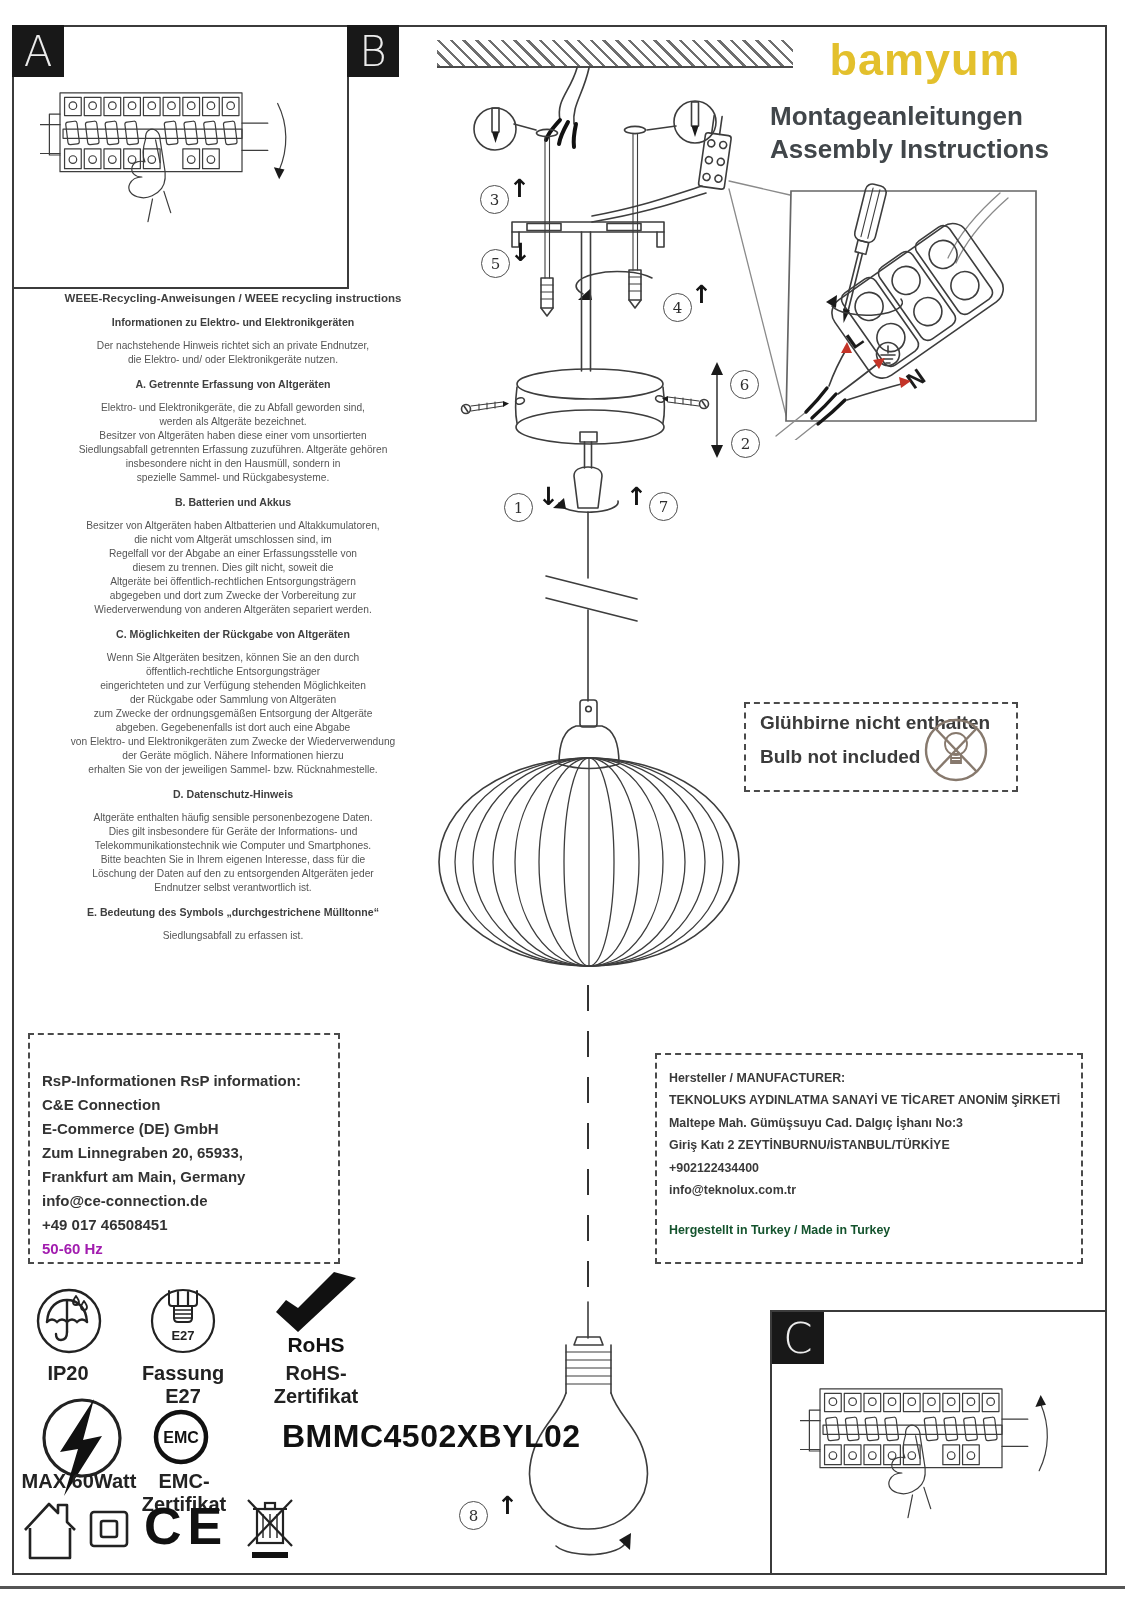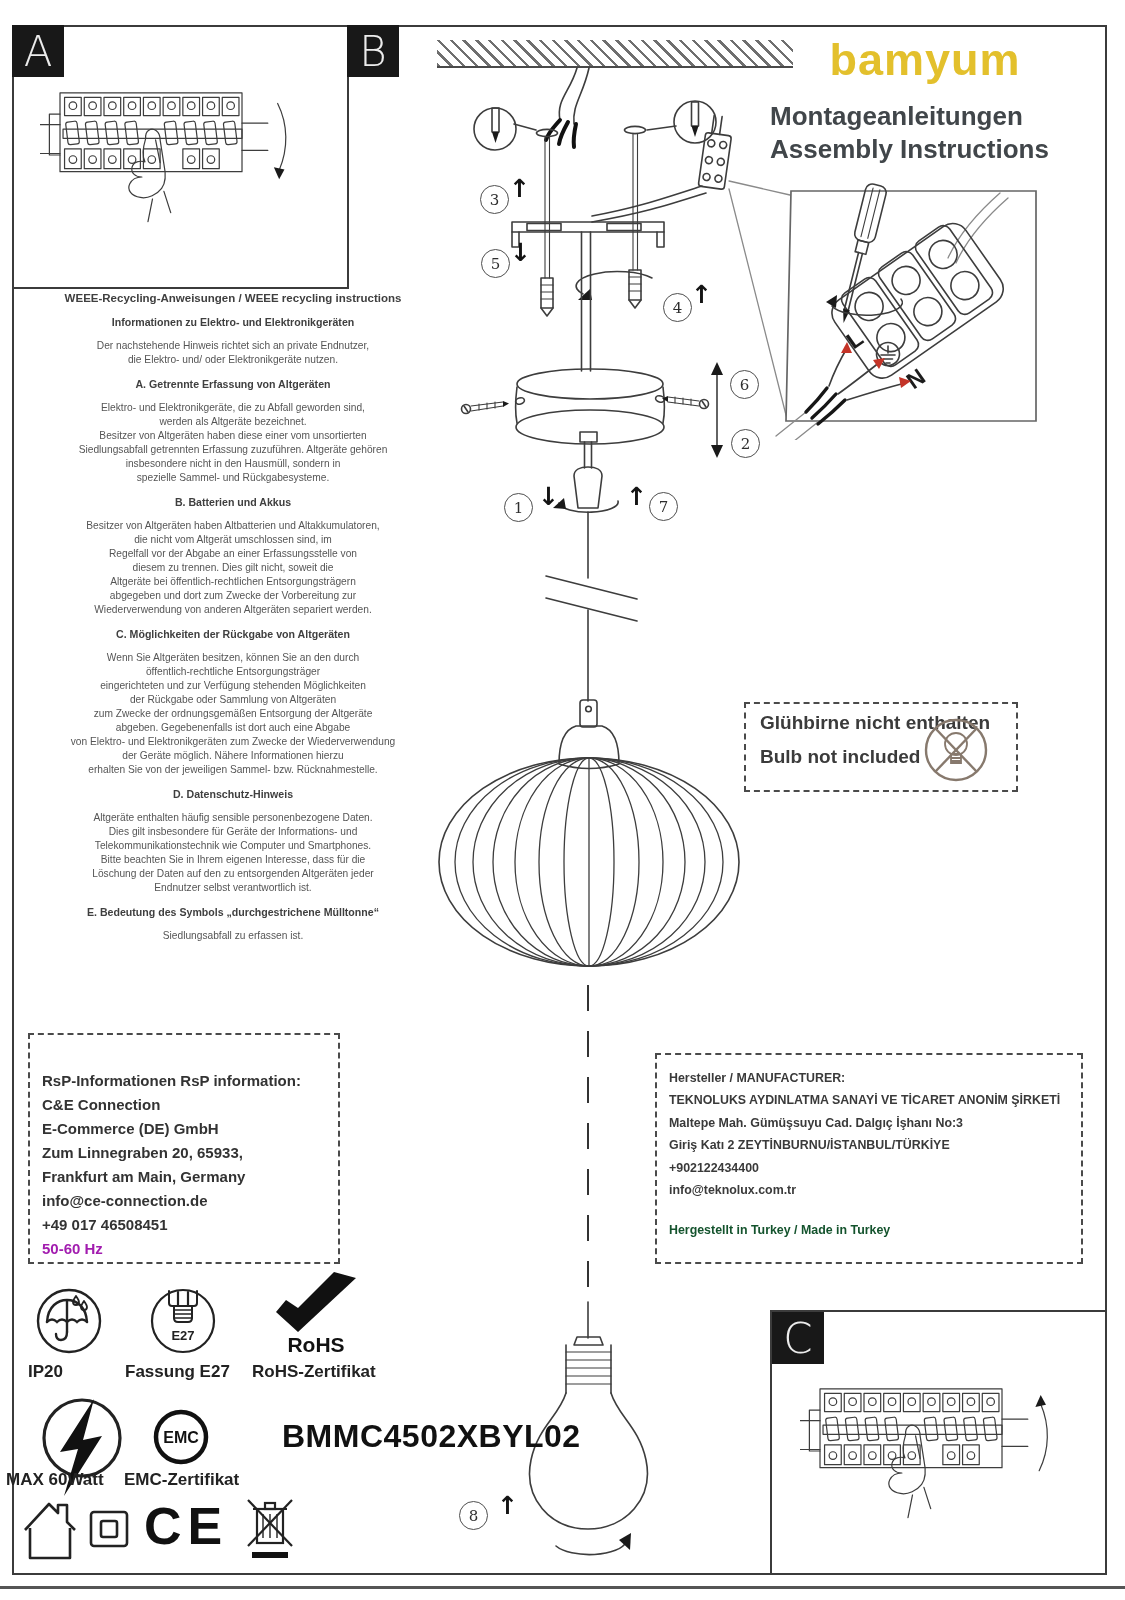--- a/index.html
+++ b/index.html
@@ -40,21 +40,21 @@
             line-height:24px;white-space:pre-line;margin-top:24px;}
   .rsp-freq{position:absolute;left:12px;top:205px;font-size:15px;font-weight:600;color:#a21caf;}
   .mfrbox{left:655px;top:1053px;width:424px;height:207px;}
   .mfr-main{position:absolute;left:12px;top:12px;font-size:12.4px;font-weight:700;color:#3a3a3a;
             line-height:22.4px;white-space:pre-line;}
   .mfr-made{position:absolute;left:12px;top:168px;font-size:12.4px;font-weight:700;color:#14532d;}
   .stepb{position:absolute;width:27px;height:27px;border:1.6px solid #4f4f4f;border-radius:50%;
          display:flex;align-items:center;justify-content:center;
          font:15px "DejaVu Serif",serif;color:#2e2e2e;}
   .arr{position:absolute;font:700 25px "DejaVu Sans",sans-serif;color:#141414;line-height:1;}
-  .lbl{position:absolute;font-size:17px;font-weight:700;color:#222;}
+  .lbl{position:absolute;font-size:20px;font-weight:700;color:#222;text-align:center;}
   .model{position:absolute;left:236px;top:1418px;font-size:32px;font-weight:700;color:#111;
          letter-spacing:0.5px;margin-left:46px;}
   .rohs-word{font:700 21px "Liberation Sans",sans-serif;fill:#111;}
   .dashline{left:587px;top:985px;width:2px;height:318px;
             background:repeating-linear-gradient(180deg,#333 0 26px,transparent 26px 46px);}
   svg text{font-family:"Liberation Sans",sans-serif;}
 </style>
 </head>
 <body>
 
@@ -508,21 +508,21 @@
   <svg class="abs" style="left:268px;top:1272px;width:96px;height:86px" viewBox="0 0 96 86">
     <polygon fill="#111" points="8,40 30,60 88,6 66,0 30,36 18,28"></polygon>
     <text class="rohs-word" x="48" y="80" text-anchor="middle">RoHS</text>
   </svg>
   <div class="lbl" style="left:252px;top:1362px;width:128px">RoHS-Zertifikat</div>
 
   <svg class="abs" style="left:40px;top:1396px;width:84px;height:104px" viewBox="0 0 84 104">
     <circle cx="42" cy="42" r="38" fill="none" stroke="#222" stroke-width="3.2"></circle>
     <polygon fill="#111" points="54,3 20,56 38,53 24,100 62,40 43,44"></polygon>
   </svg>
-  <div class="lbl" style="left:6px;top:1470px;width:130px">MAX 60Watt</div>
+  <div class="lbl" style="left:14px;top:1470px;width:130px">MAX 60Watt</div>
 
   <svg class="abs" style="left:152px;top:1408px;width:58px;height:58px" viewBox="0 0 58 58">
     <circle cx="29" cy="29" r="25" fill="none" stroke="#111" stroke-width="4.5"></circle>
     <text x="29" y="35" text-anchor="middle" font-size="16" font-weight="bold" fill="#111">EMC</text>
   </svg>
   <div class="lbl" style="left:124px;top:1470px;width:120px">EMC-Zertifikat</div>
 
   <div class="model">BMMC4502XBYL02</div>
 
   <svg class="abs" style="left:22px;top:1498px;width:58px;height:64px" viewBox="0 0 58 64">

